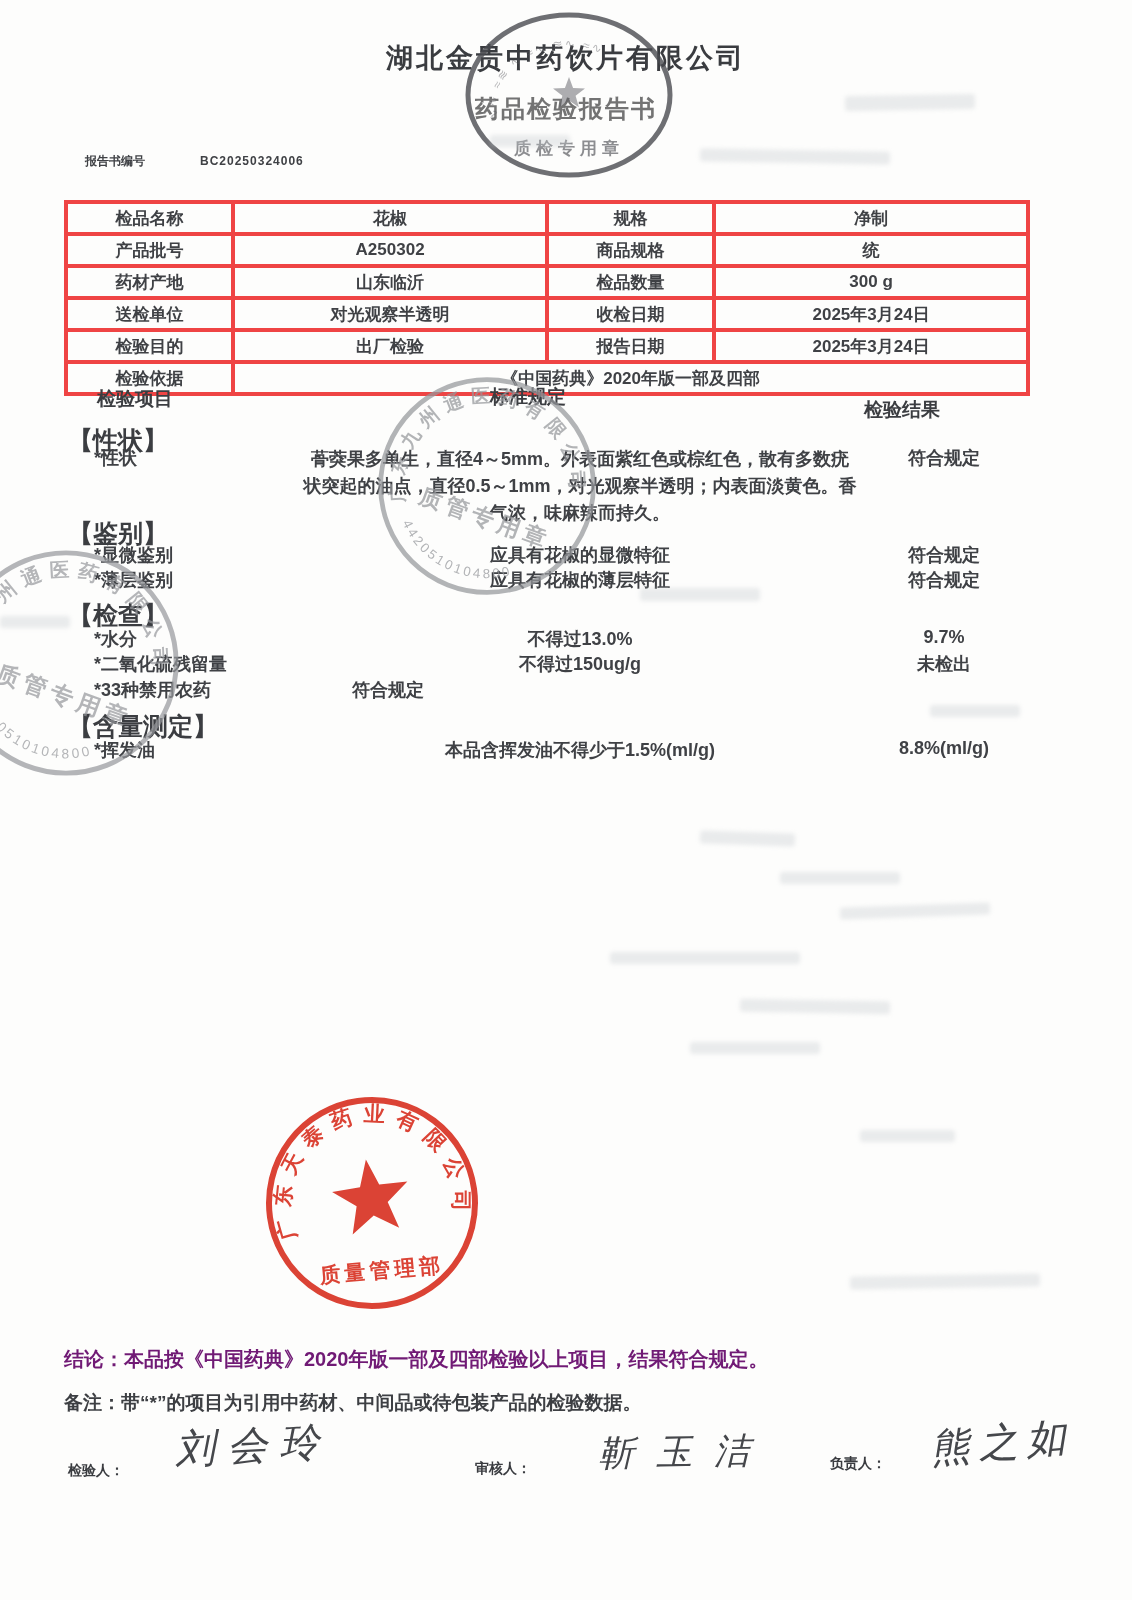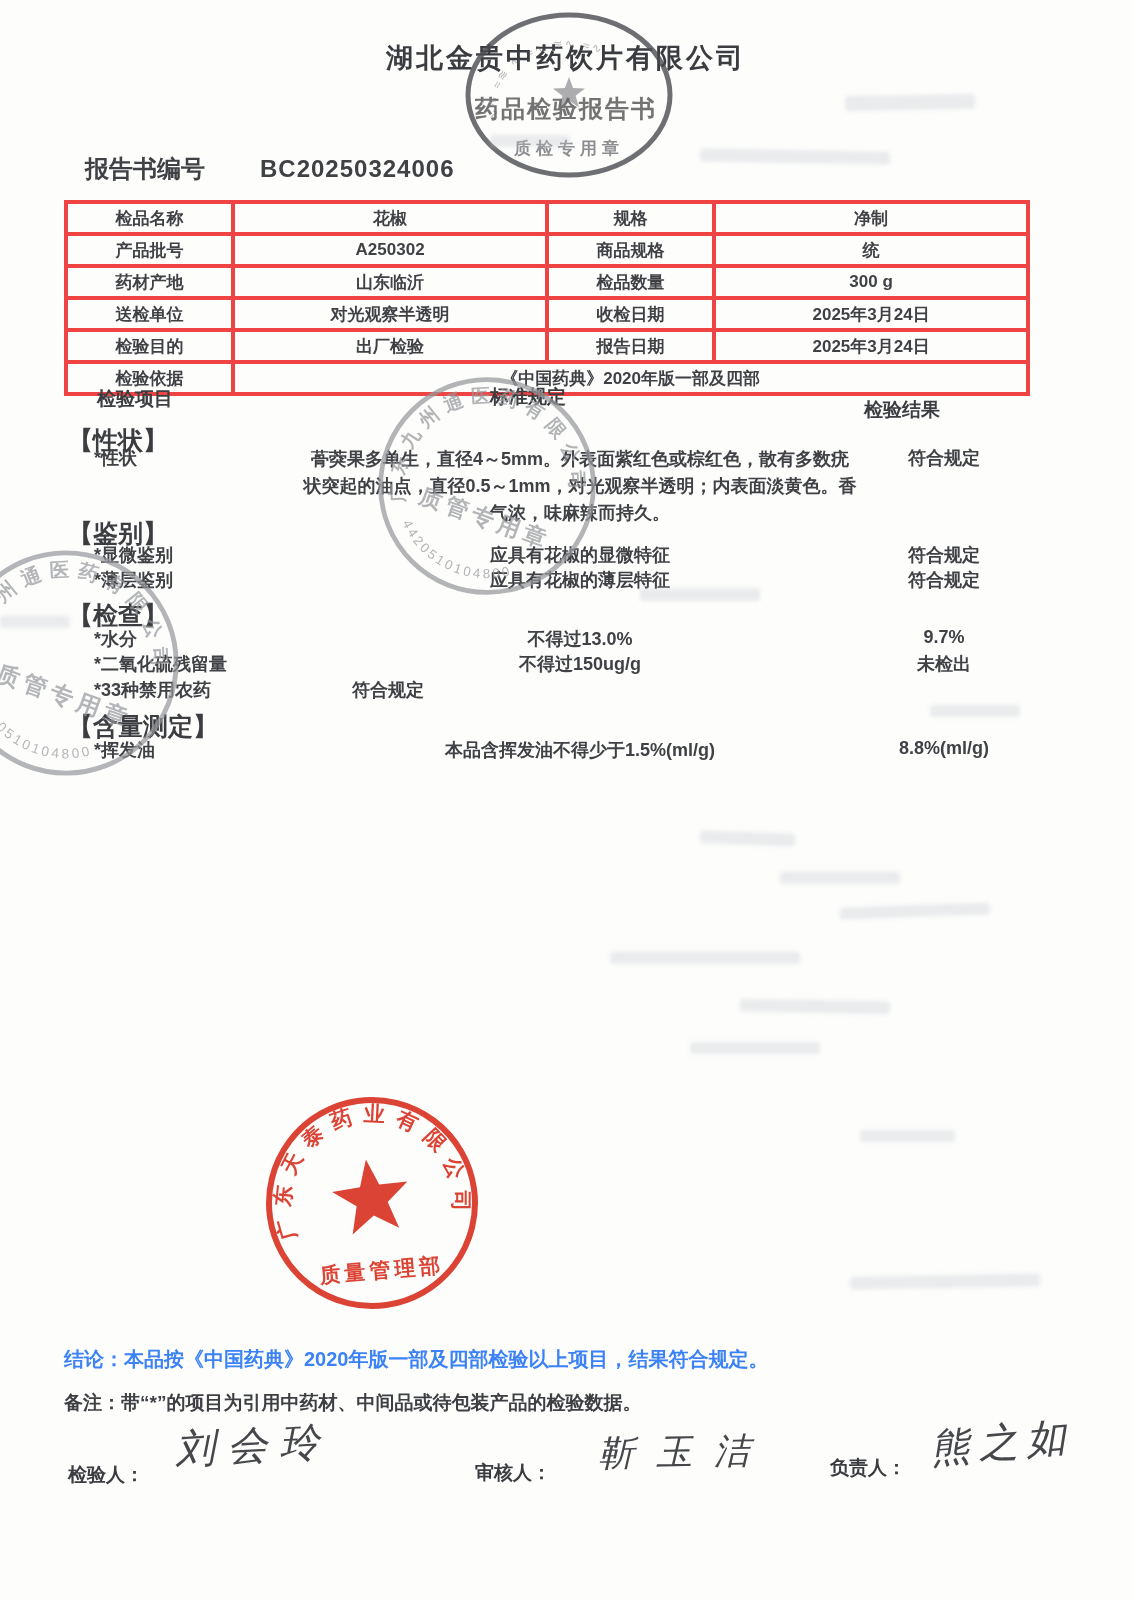--- a/index.html
+++ b/index.html
@@ -14,21 +14,21 @@
   }
   
   .company-title{
     position:absolute;left:0;top:40px;width:100%;
     text-align:center;font-size:27px;font-weight:700;letter-spacing:3px;color:#3a3c40;
   }
   .doc-title{
     position:absolute;left:0;top:93px;width:100%;
     text-align:center;font-size:24px;font-weight:700;letter-spacing:2px;color:#737373;
   }
-  .report-no-row{position:absolute;left:85px;top:153px;font-size:24px;font-weight:600;color:#3f4145;}
+  .report-no-row{position:absolute;left:85px;top:153px;font-size:12px;font-weight:600;color:#3f4145;}
   .report-no-row .val{margin-left:55px;font-weight:600;letter-spacing:1px;}
   
   table.info{
     position:absolute;left:64px;top:200px;width:966px;
     border-collapse:collapse;table-layout:fixed;
     font-size:17px;font-weight:600;color:#3f4145;
   }
   table.info td{
     border:4px solid #ef4444;height:26px;padding:1px 4px;
     text-align:center;vertical-align:middle;white-space:nowrap;overflow:hidden;
@@ -38,23 +38,23 @@
   
   .res-header{position:absolute;font-size:19px;font-weight:700;color:#3b3d41;}
   .sec-title{position:absolute;left:68px;font-size:25px;font-weight:700;color:#3b3d41;}
   .rrow{position:absolute;left:64px;width:966px;display:flex;align-items:flex-start;
         font-size:18px;font-weight:600;color:#3f4145;}
   .rrow .c1{width:238px;padding-left:30px;box-sizing:border-box;text-align:left;}
   .rrow .c2{flex:1;text-align:center;}
   .rrow .c3{width:172px;text-align:center;}
   .std-block{max-width:618px;margin:0 auto;line-height:27px;text-align:center;}
   
-  .conclusion{position:absolute;left:64px;top:1346px;width:1000px;font-size:20px;font-weight:700;color:#3b82f6;}
+  .conclusion{position:absolute;left:64px;top:1346px;width:1000px;font-size:20px;font-weight:700;color:#701a75;}
   .note{position:absolute;left:64px;top:1390px;width:1000px;font-size:19px;font-weight:600;color:#3d3f43;}
-  .sig-label{position:absolute;font-size:19px;font-weight:700;color:#3a3c40;}
+  .sig-label{position:absolute;font-size:14px;font-weight:700;color:#3a3c40;}
   .sig-name{position:absolute;font-size:40px;font-weight:400;color:#45474b;
             font-style:italic;white-space:nowrap;}
   
   .stamp{position:absolute;pointer-events:none;}
   
   .bleed{position:absolute;background:#c2c7cc;opacity:.33;filter:blur(2px);border-radius:3px;}
 </style>
 </head>
 <body>
 

